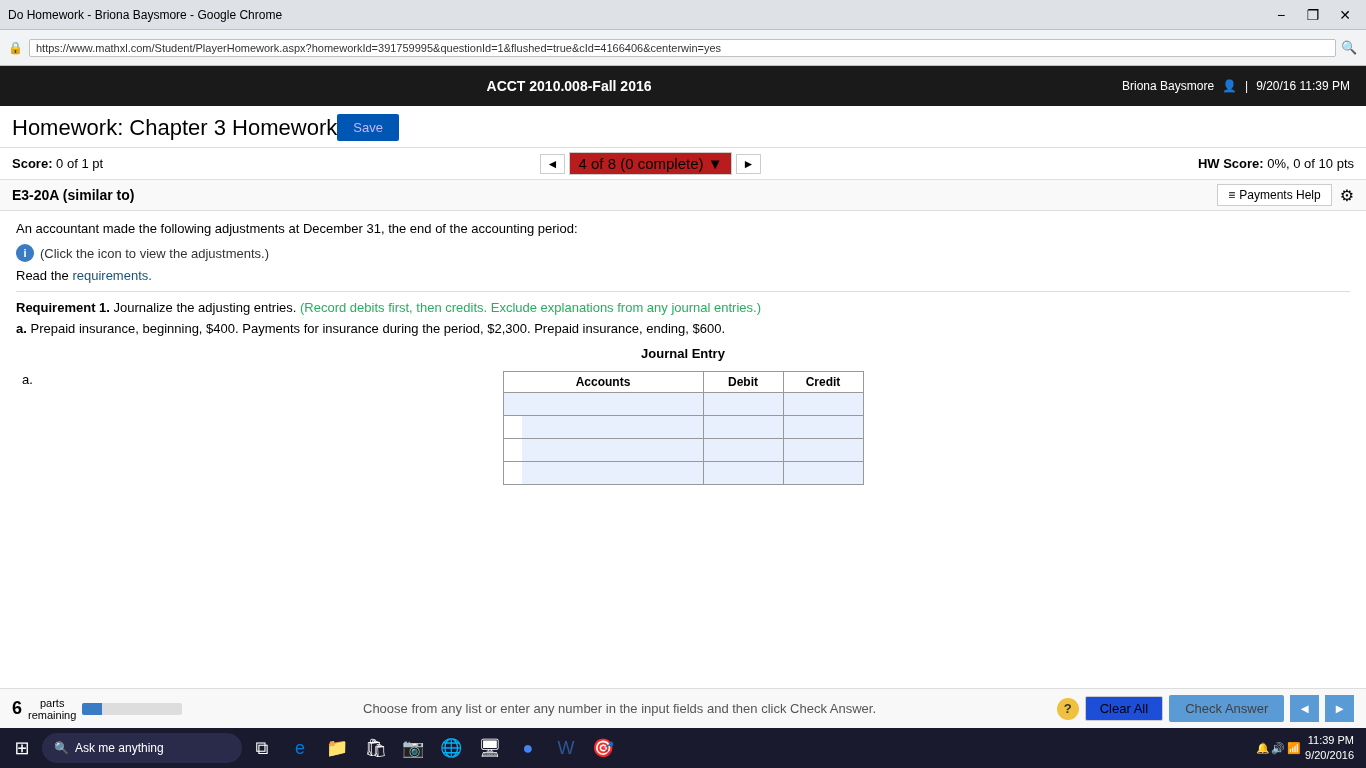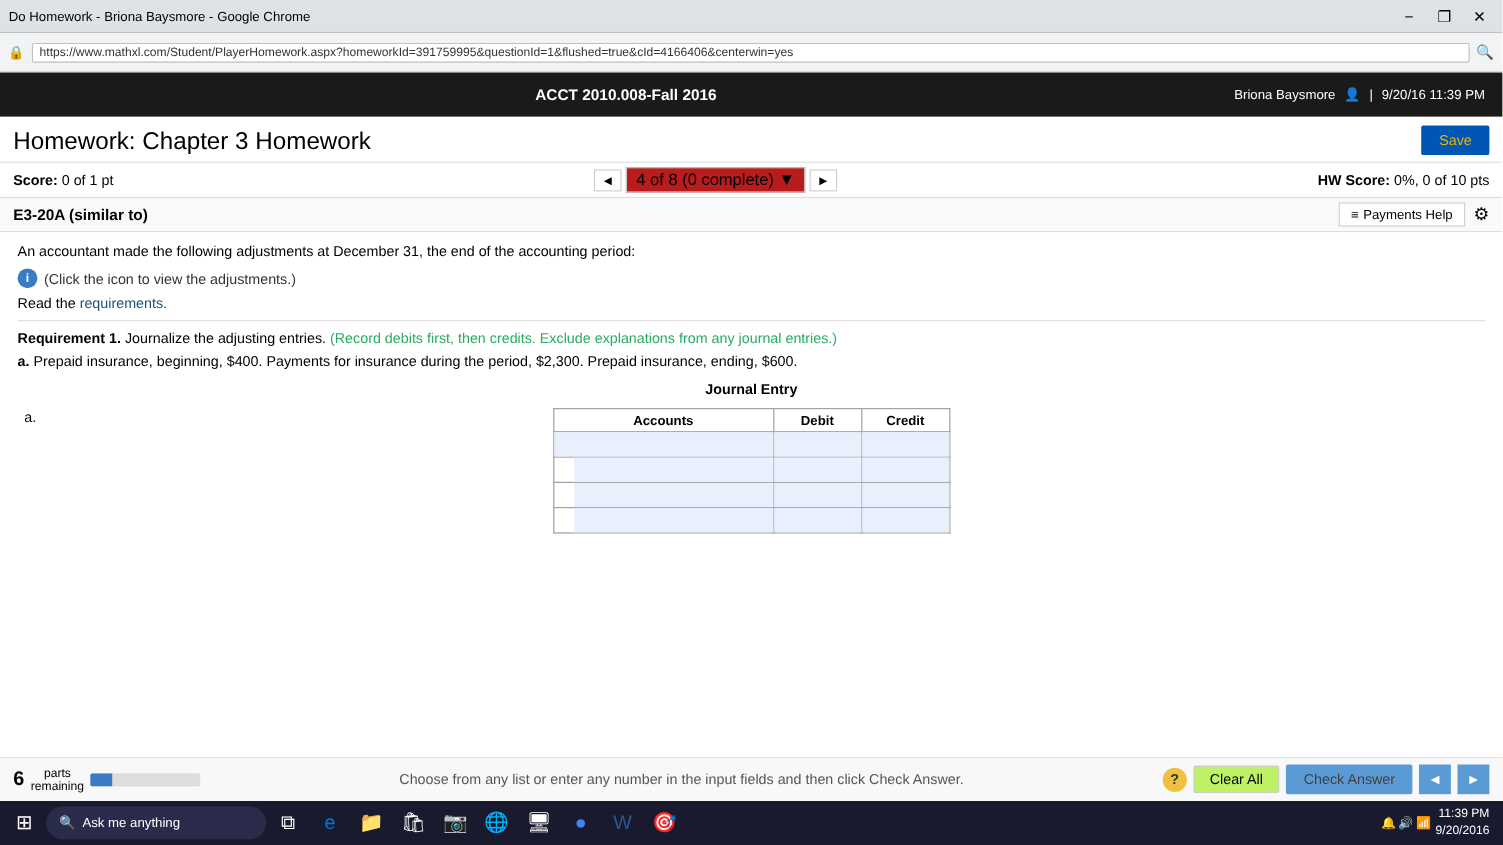--- a/index.html
+++ b/index.html
@@ -49,28 +49,27 @@
       justify-content: space-between;
       padding: 0 16px;
     }
     .app-header-center { font-size: 14px; font-weight: bold; }
     .app-header-right { font-size: 12px; display: flex; align-items: center; gap: 8px; }
 
     
     .hw-header {
       display: flex;
       align-items: center;
-      justify-content: space-between;
       padding: 8px 12px 6px 12px;
       border-bottom: 1px solid #ddd;
     }
     .hw-title { font-size: 22px; font-weight: normal; }
     .save-btn {
       background: #0056b3;
-      color: #eab308;
+      color: #c4b5fd;
       border: none;
       padding: 6px 16px;
       font-size: 13px;
       cursor: pointer;
       border-radius: 2px;
     }
 
     
     .score-bar {
       display: flex;
@@ -166,21 +165,21 @@
     .parts-info { display: flex; align-items: center; gap: 6px; font-size: 13px; }
     .parts-num { font-size: 18px; font-weight: bold; }
     .progress-bar-bg {
       width: 100px; height: 12px; background: #ddd; border-radius: 2px; overflow: hidden;
     }
     .progress-bar-fill { height: 100%; background: #3a7cc4; width: 20%; }
     .bottom-center { flex: 1; text-align: center; font-size: 13px; }
     .instruction-text { color: #555; }
     .bottom-right { display: flex; align-items: center; gap: 6px; margin-left: auto; }
     .clear-all-btn {
-      background: #bef264; border: 1px solid #ccc; padding: 4px 14px;
+      background: #1d4ed8; border: 1px solid #ccc; padding: 4px 14px;
       font-size: 13px; cursor: pointer; border-radius: 2px;
     }
     .check-answer-btn {
       background: #5b9bd5; color: #404040; border: none; padding: 6px 16px;
       font-size: 13px; cursor: pointer; border-radius: 2px;
     }
     .nav-arrow-btn {
       background: #5b9bd5; color: white; border: none; padding: 6px 8px;
       font-size: 13px; cursor: pointer;
     }

